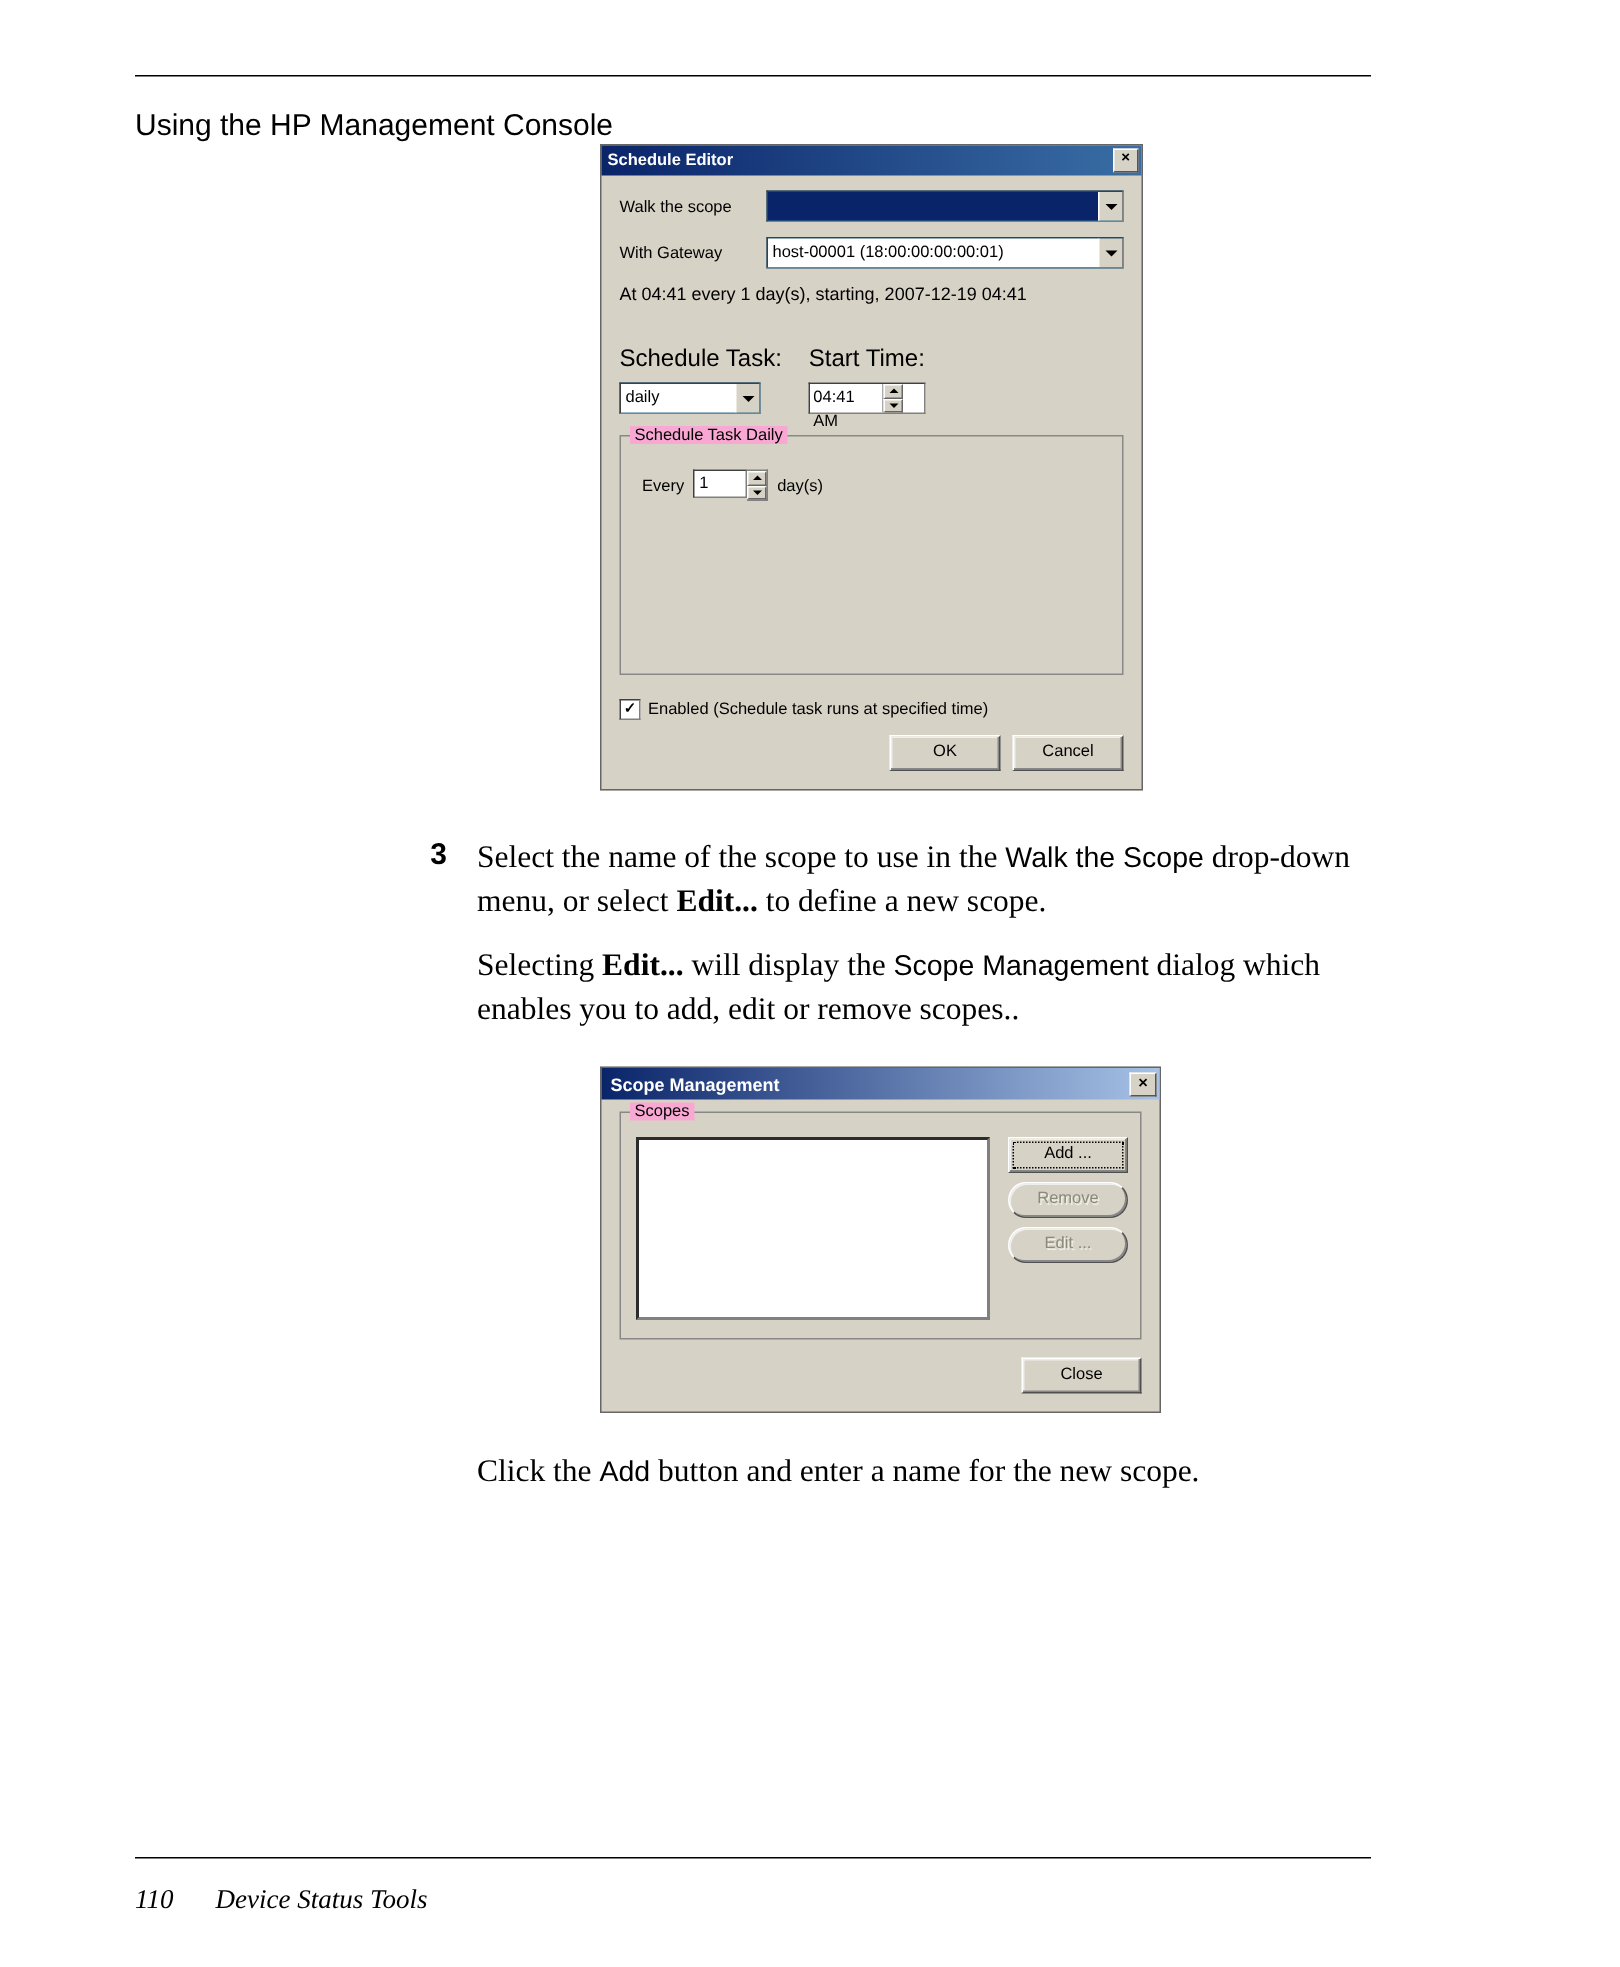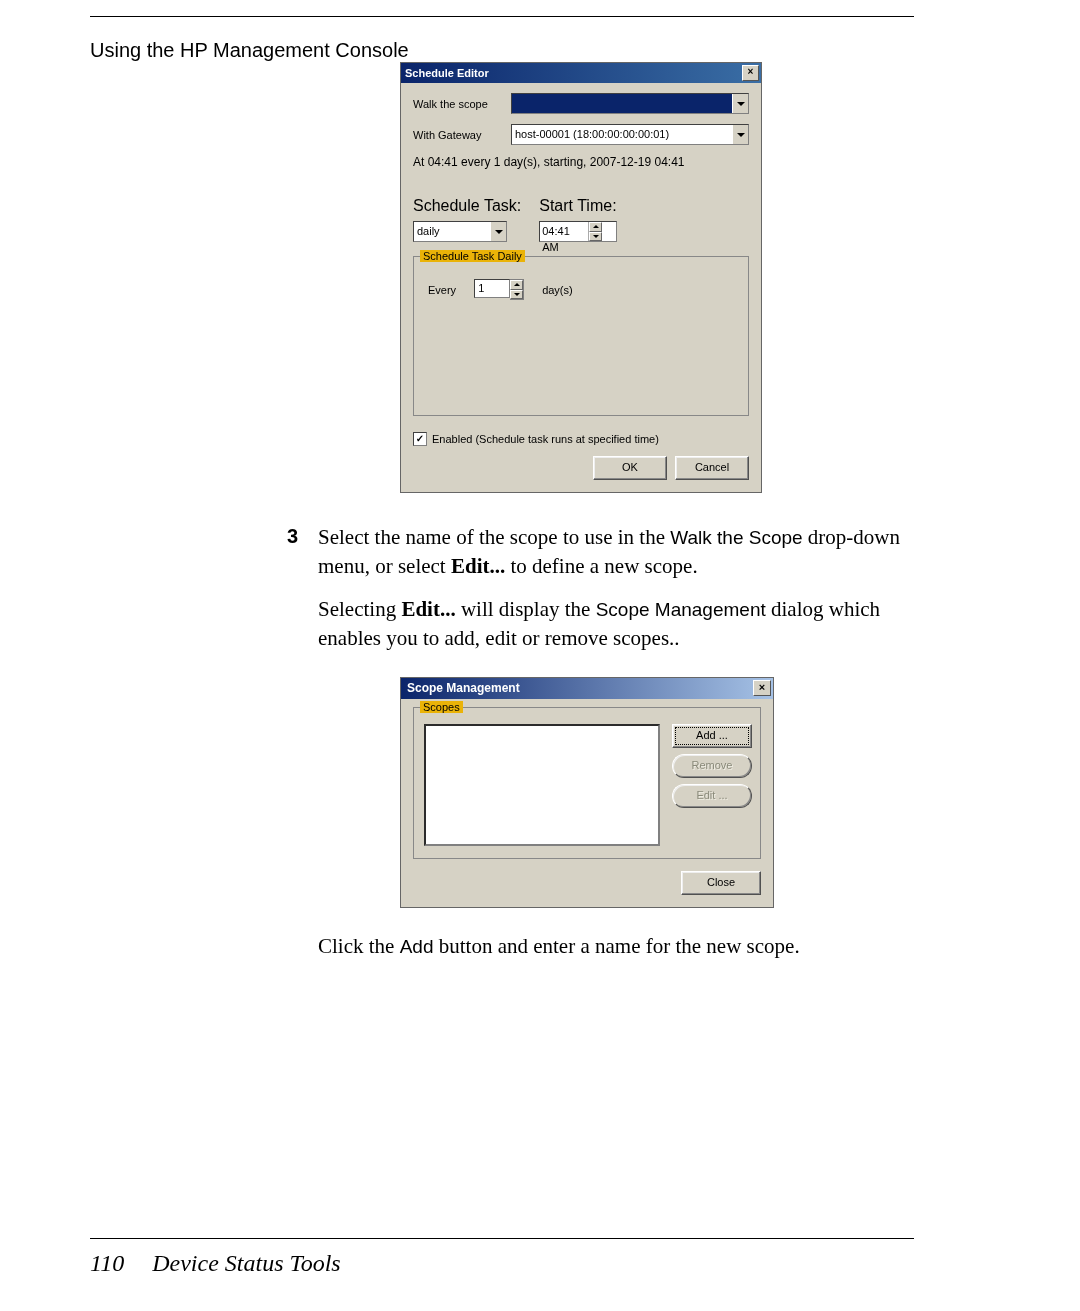--- a/index.html
+++ b/index.html
@@ -6,21 +6,21 @@
     background: #fff;
     margin: 0;
     font-family: "Times New Roman", Times, serif;
     color: #000;
   }
   .page {
     width: 1004px;
     height: 1311px;
     position: relative;
     box-sizing: border-box;
-    padding: 14px 90px 0 90px;
+    padding: 48px 90px 0 90px;
   }
   .top-rule {
     border-top: 1.5px solid #000;
     margin-top: 2px;
   }
   .header-title {
     font-family: Arial, Helvetica, sans-serif;
     font-size: 20px;
     font-weight: 400;
     margin-top: 22px;
@@ -181,28 +181,28 @@
     position: relative;
     margin-top: 14px;
     padding: 16px 10px 10px 14px;
     height: 160px;
     box-sizing: border-box;
   }
   .group-legend {
     position: absolute;
     top: -7px;
     left: 6px;
-    background: #eab308;
+    background: #f9a8d4;
     padding: 0 3px;
     font-size: 11px;
   }
   .every-row {
     display: flex;
     align-items: center;
-    gap: 18px;
+    gap: 6px;
     font-size: 11px;
     margin-top: 6px;
   }
   .num-input {
     width: 28px;
     height: 17px;
     border: 1px solid #808080;
     border-top-color: #404040;
     border-left-color: #404040;
     background: #fff;
@@ -370,21 +370,21 @@
     border-top: 1.5px solid #000;
     position: absolute;
     left: 90px; right: 90px;
     bottom: 72px;
   }
   .footer {
     position: absolute;
     left: 90px;
     bottom: 34px;
     font-style: italic;
-    font-size: 24px;
+    font-size: 18px;
     display: flex;
     gap: 28px;
   }
   .pagenum {
     font-style: italic;
   }
 </style>
 </head>
 <body>
 

